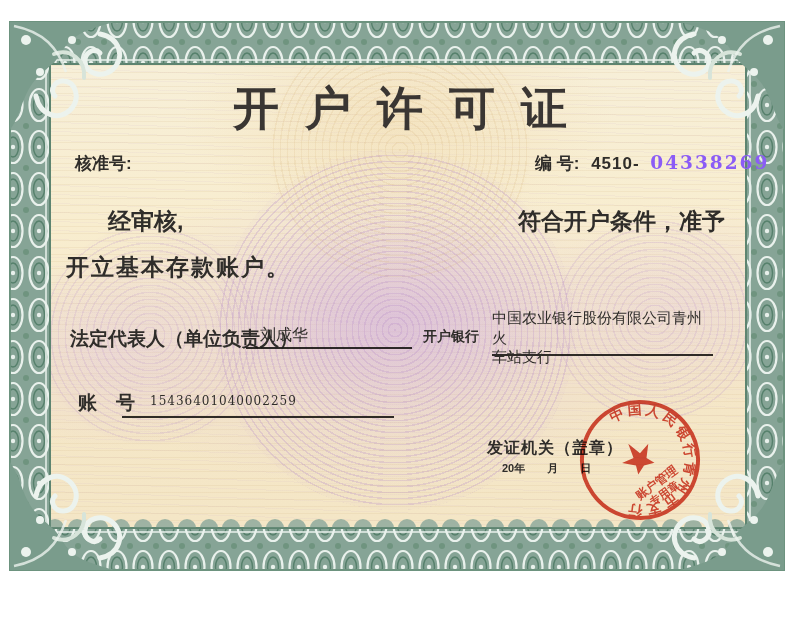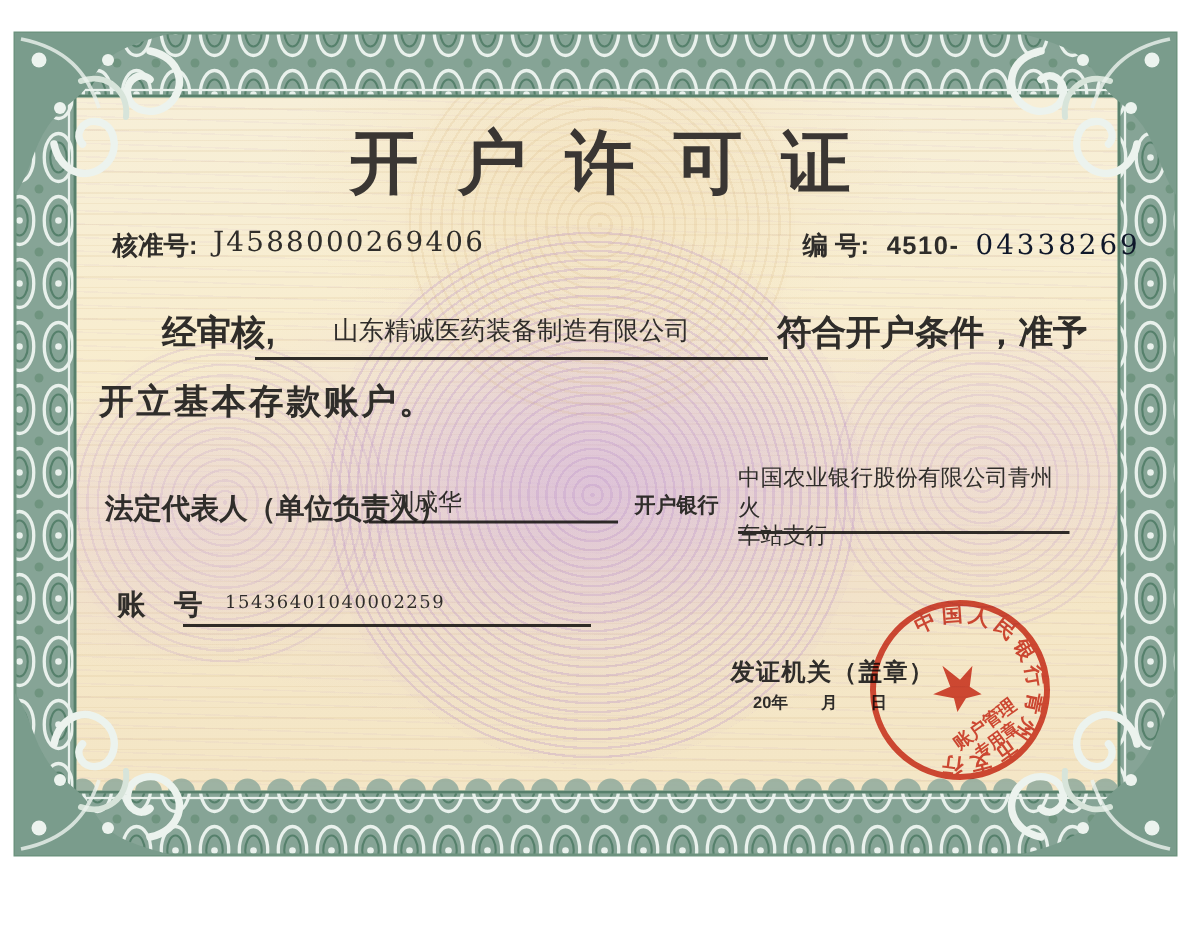--- a/index.html
+++ b/index.html
@@ -47,22 +47,22 @@
     font-family:"DejaVu Serif", serif; font-weight:700; font-size:46px;
     letter-spacing:26px; color:#3a3633;text-align:center;
   }
   .lbl  { font-weight:700; }
   .serifv { font-family:"DejaVu Serif", serif; }
   .approval-label { left:75px;  top:152px; font-size:17px; }
   .approval-value { left:142px; top:151px; font-size:18.5px; letter-spacing:1.5px; }
   .serial-row { left:535px; top:152px; font-size:17px; white-space:nowrap; }
   .serial-row .pre { margin-left:7px; letter-spacing:1px; }
   .serial-row .red {
-    font-family:"DejaVu Serif", serif; font-weight:400; font-size:18.5px;
-    color:#0f172a; letter-spacing:2px; margin-left:6px;
+    font-family:"DejaVu Serif", serif; font-weight:700; font-size:18.5px;
+    color:#8b5cf6; letter-spacing:2px; margin-left:6px;
   }
   .stmt-prefix { left:108px; top:206px; font-size:23px; }
   .company-field {
     left:170px; top:205px; width:342px; height:33px;
     border-bottom:2px solid rgba(25,23,20,.9);
     text-align:center; font-size:17px; line-height:32px;
   }
   .stmt-suffix { left:518px; top:206px; font-size:23px; }
   .stmt-line2  { left:66px;  top:252px; font-size:23px; letter-spacing:2px; }
   .legal-label { left:70px;  top:326px; font-size:19px; }
@@ -140,32 +140,28 @@
     <use href="#cornerArt" transform="translate(794,0) scale(-1,1)"></use>
     <use href="#cornerArt" transform="translate(0,592) scale(1,-1)"></use>
     <use href="#cornerArt" transform="translate(794,592) scale(-1,-1)"></use>
   </svg>
 
   <div class="txt title-wrap">
     <span>开户许可证</span>
   </div>
 
   <div class="txt lbl approval-label">核准号:</div>
-  <div class="txt serifv approval-value">J4588000269406</div>
 
   <div class="txt serial-row">
     <span class="lbl">编 号:</span>
     <span class="lbl pre">4510-</span>
     <span class="red">04338269</span>
   </div>
 
   <div class="txt lbl stmt-prefix">经审核,</div>
-  <div class="txt serifv company-field">
-    <span>山东精诚医药装备制造有限公司</span>
-  </div>
   <div class="txt lbl stmt-suffix">符合开户条件，准予</div>
   <div class="txt lbl stmt-line2">开立基本存款账户。</div>
 
   <div class="txt lbl legal-label">法定代表人（单位负责人）</div>
   <div class="txt serifv legal-field">
     <span>刘成华</span>
   </div>
 
   <div class="txt lbl bank-label">开户银行</div>
   <div class="txt serifv bank-field">

